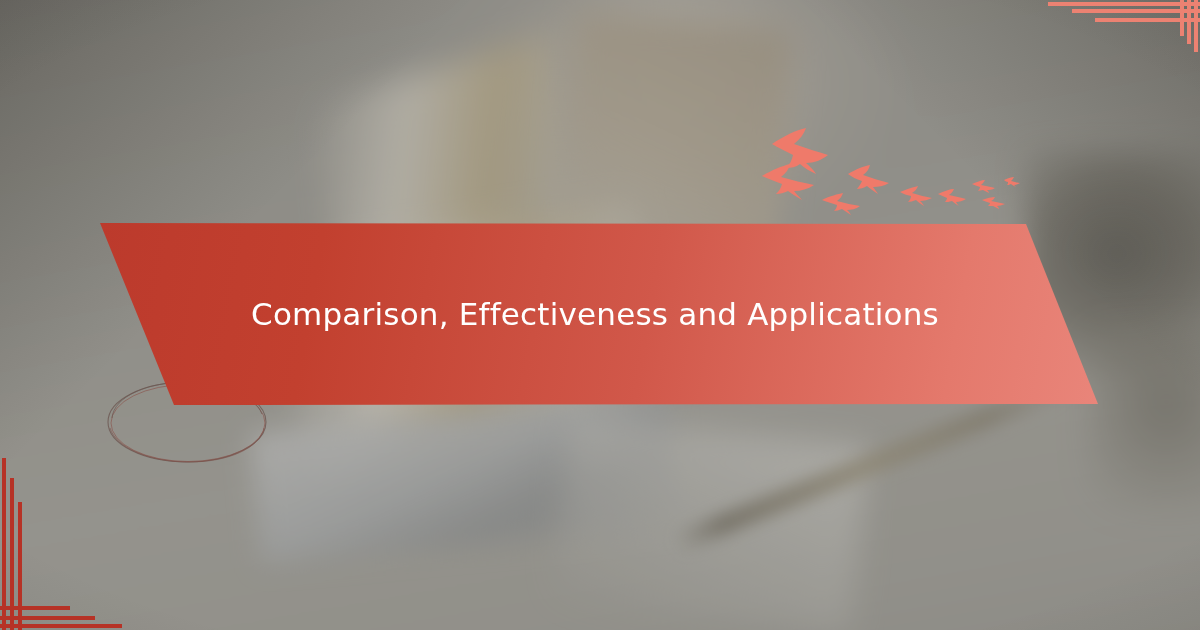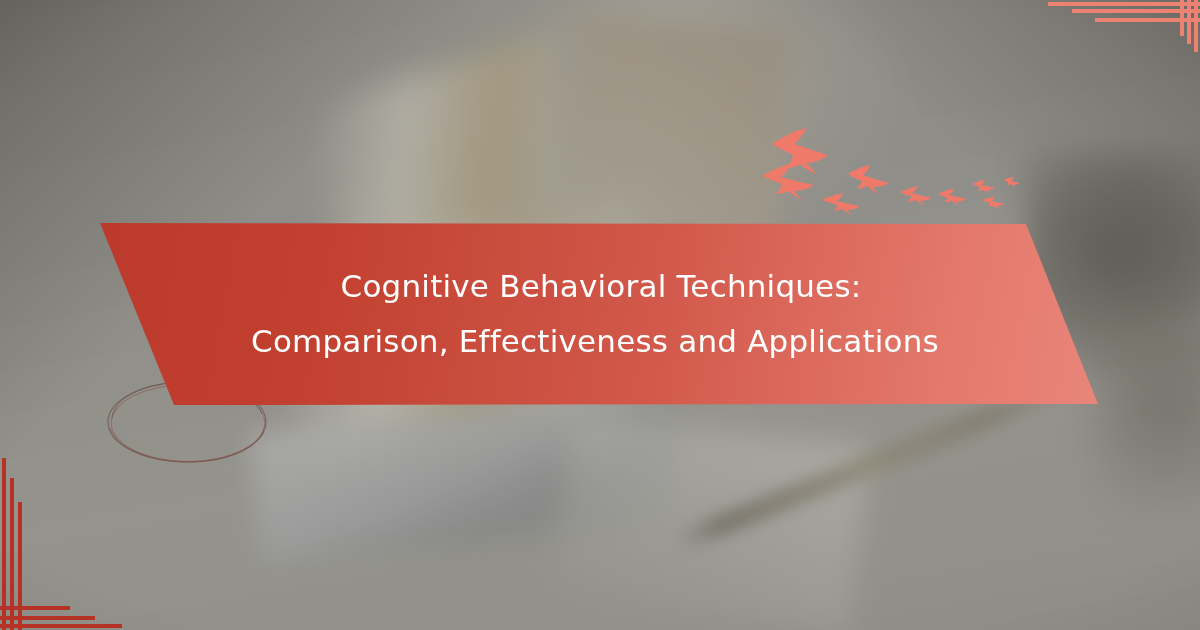--- a/index.html
+++ b/index.html
@@ -223,17 +223,16 @@
 
       <path d="M212 66 C217 64 222 62 225 62 C224 64 223 65 221 67 C226 68 231 69 235 70 C232 72 229 72 227 72 C228 73 229 74 229 75 C227 74 225 73 223 72 C221 72 219 73 218 73 C219 72 220 70 220 69 C217 68 214 67 212 66 Z"></path>
 
       <path d="M222 82 C227 80 232 79 235 79 C234 81 233 82 231 83 C236 84 241 85 245 86 C242 87 239 88 237 88 C238 89 239 90 239 91 C237 90 235 89 233 88 C231 88 229 88 228 88 C229 87 230 86 230 85 C227 84 224 83 222 82 Z"></path>
 
       <path d="M244 62 C248 60 252 59 254 59 C253 61 252 62 251 63 C255 64 258 65 260 65 C258 66 256 67 254 67 C255 68 255 68 256 69 C254 68 252 67 251 66 C249 67 248 67 247 67 C248 66 248 65 248 64 C247 64 245 63 244 62 Z"></path>
     </svg>
   </div>
 
   <div class="banner">
-    <div class="title-line l1">Cognitive Behavioral Techniques:</div>
     <div class="title-line l2">Comparison, Effectiveness and Applications</div>
   </div>
 
 </div>
 
 </body></html>

